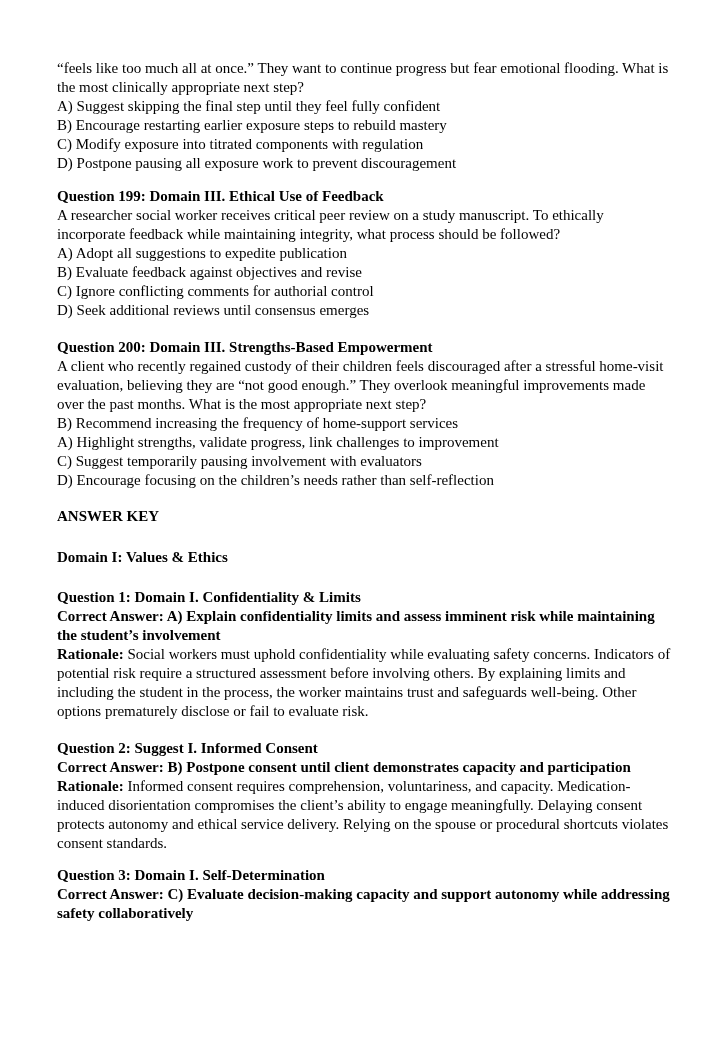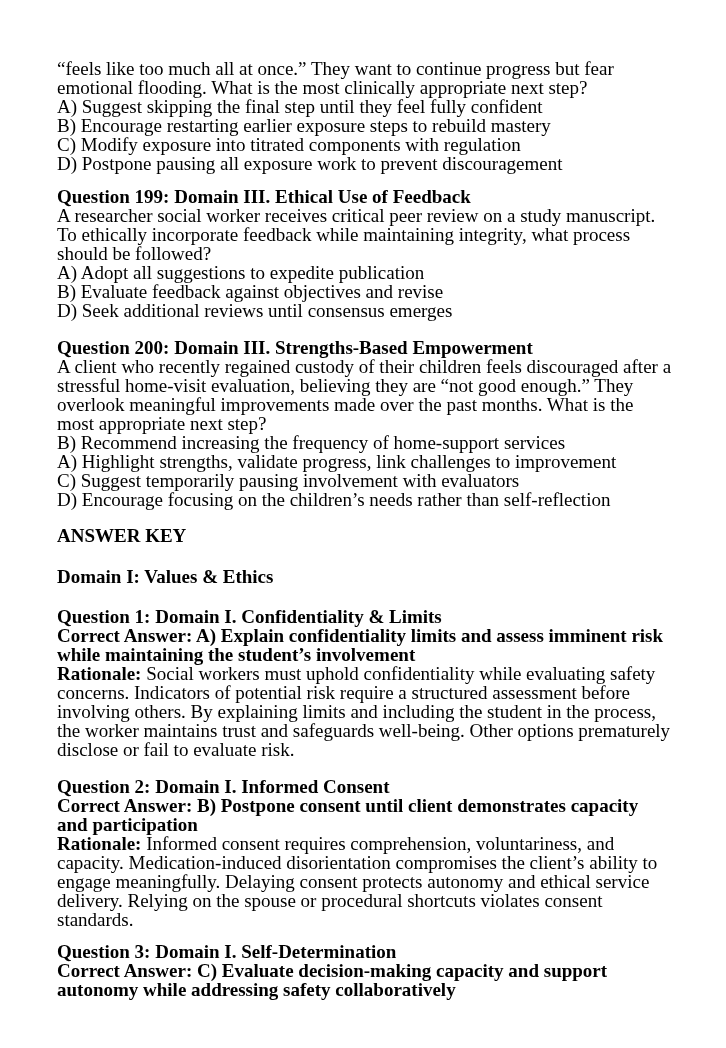--- a/index.html
+++ b/index.html
@@ -5,21 +5,21 @@
   html, body { margin: 0; padding: 0; background: #e8e8e8; }
   .page {
     position: relative;
     width: 726px;
     height: 1048px;
     margin: 0 auto;
     background: #ffffff;
     box-sizing: border-box;
     padding: 59px 54px 0 57px;
     font-family: "Liberation Serif", "DejaVu Serif", serif;
-    font-size: 19px;
+    font-size: 15px;
     line-height: 19px;
     color: #000000;
     overflow: hidden;
   }
   .b { font-weight: bold; }
   .block { margin: 0; }
   .mb14 { margin-bottom: 14px; }
   .mb17 { margin-bottom: 17px; }
   .mb18 { margin-bottom: 18px; }
   .mb13 { margin-bottom: 13px; }
@@ -37,20 +37,21 @@
     <div>B) Encourage restarting earlier exposure steps to rebuild mastery</div>
     <div>C) Modify exposure into titrated components with regulation</div>
     <div>D) Postpone pausing all exposure work to prevent discouragement</div>
   </div>
 
   <div class="block mb18">
     <div class="b">Question 199: Domain III. Ethical Use of Feedback</div>
     <div>A researcher social worker receives critical peer review on a study manuscript. To ethically incorporate feedback while maintaining integrity, what process should be followed?</div>
     <div>A) Adopt all suggestions to expedite publication</div>
     <div>B) Evaluate feedback against objectives and revise</div>
+    <div>C) Ignore conflicting comments for authorial control</div>
     <div>D) Seek additional reviews until consensus emerges</div>
   </div>
 
   <div class="block mb17">
     <div class="b">Question 200: Domain III. Strengths-Based Empowerment</div>
     <div>A client who recently regained custody of their children feels discouraged after a stressful home-visit evaluation, believing they are “not good enough.” They overlook meaningful improvements made over the past months. What is the most appropriate next step?</div>
     <div>B) Recommend increasing the frequency of home-support services</div>
     <div>A) Highlight strengths, validate progress, link challenges to improvement</div>
     <div>C) Suggest temporarily pausing involvement with evaluators</div>
     <div>D) Encourage focusing on the children’s needs rather than self-reflection</div>
@@ -60,21 +61,21 @@
 
   <div class="block b mb21">Domain I: Values &amp; Ethics</div>
 
   <div class="block mb18">
     <div class="b">Question 1: Domain I. Confidentiality &amp; Limits</div>
     <div class="b">Correct Answer: A) Explain confidentiality limits and assess imminent risk while maintaining the student’s involvement</div>
     <div><span class="b">Rationale:</span><span> Social workers must uphold confidentiality while evaluating safety concerns. Indicators of potential risk require a structured assessment before involving others. By explaining limits and including the student in the process, the worker maintains trust and safeguards well-being. Other options prematurely disclose or fail to evaluate risk.</span></div>
   </div>
 
   <div class="block mb13">
-    <div class="b">Question 2: Domain I. Informed Consent</div>
+    <div class="b">Question 2: Suggest I. Informed Consent</div>
     <div class="b">Correct Answer: B) Postpone consent until client demonstrates capacity and participation</div>
     <div><span class="b">Rationale:</span><span> Informed consent requires comprehension, voluntariness, and capacity. Medication-induced disorientation compromises the client’s ability to engage meaningfully. Delaying consent protects autonomy and ethical service delivery. Relying on the spouse or procedural shortcuts violates consent standards.</span></div>
   </div>
 
   <div class="block">
     <div class="b">Question 3: Domain I. Self-Determination</div>
     <div class="b">Correct Answer: C) Evaluate decision-making capacity and support autonomy while addressing safety collaboratively</div>
   </div>
 
 </div>

